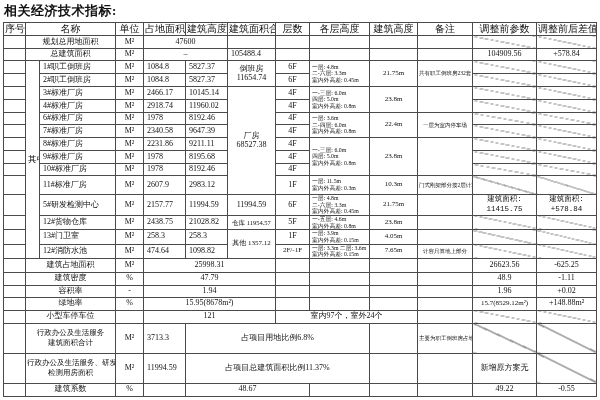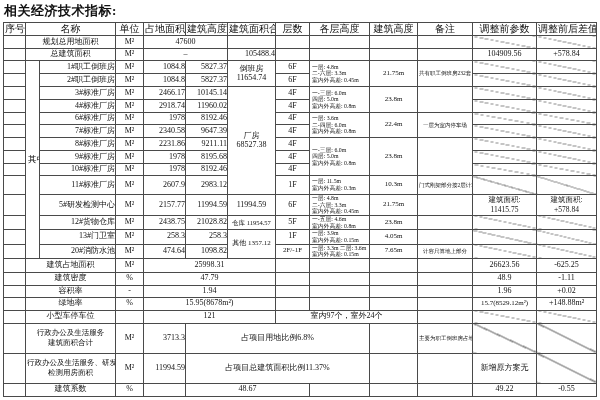--- a/index.html
+++ b/index.html
@@ -1,27 +1,27 @@
 <!DOCTYPE html>
 <html><head>
 <meta charset="utf-8">
 <style>
   html,body{margin:0;padding:0;background:#fff;width:600px;height:400px;overflow:hidden;}
   body{font-family:"Liberation Serif","DejaVu Serif",serif;color:#111;}
   .title{font-size:13px;font-weight:bold;padding:2px 0 2px 4px;letter-spacing:.5px;}
   table{border-collapse:collapse;table-layout:fixed;margin-left:3px;width:593px;}
   td{border:1px solid #4a4a4a;padding:0 1px;font-size:8px;line-height:1.12;text-align:center;vertical-align:middle;overflow:hidden;white-space:nowrap;}
   td.hd{font-size:10px;}
-  .tl{text-align:right;padding:0 0 0 3px;}
+  .tl{text-align:left;padding:0 0 0 3px;}
   .hts{font-size:5.8px;text-align:left;padding:0 0 0 2px;line-height:1.15;}
   .hts div{white-space:nowrap;}
   .note{font-size:5.5px;}
   .s7{font-size:7px;}
   .s65{font-size:6.5px;}
-  .s75{font-size:7.5px;line-height:1.3;}
+  .s75{font-size:7.5px;line-height:1.3;font-family:Liberation Mono, monospace;}
   .nm75{font-size:7.5px;line-height:1.35;}
   .diag{background:linear-gradient(to top right,transparent 48.6%,#8a8a8a 48.6%,#8a8a8a 51.4%,transparent 51.4%);}
   .zhong{padding:0;}
   .zhong div{width:9px;margin:0 auto;word-break:break-all;line-height:1.5;font-size:8.5px;}
 </style>
 </head>
 <body>
 
 <div class="title">相关经济技术指标:</div>
 
@@ -297,21 +297,21 @@
       <div>室内外高差: 0.15m</div>
     </td>
     <td class="s7">4.05m</td>
     <td></td>
     <td class="diag"></td>
     <td class="diag"></td>
   </tr>
 
   <tr style="height:13px">
     <td></td>
-    <td class="tl">20#消防水池</td>
+    <td class="tl">12#消防水池</td>
     <td>M²</td>
     <td class="tl">474.64</td>
     <td class="tl">1098.82</td>
     <td class="s7">2F/-1F</td>
     <td class="hts">
       <div>一层: 3.3m 二层: 3.6m</div>
       <div>室内外高差: 0.15m</div>
     </td>
     <td class="s7">7.65m</td>
     <td class="note">计容只算地上部分</td>

